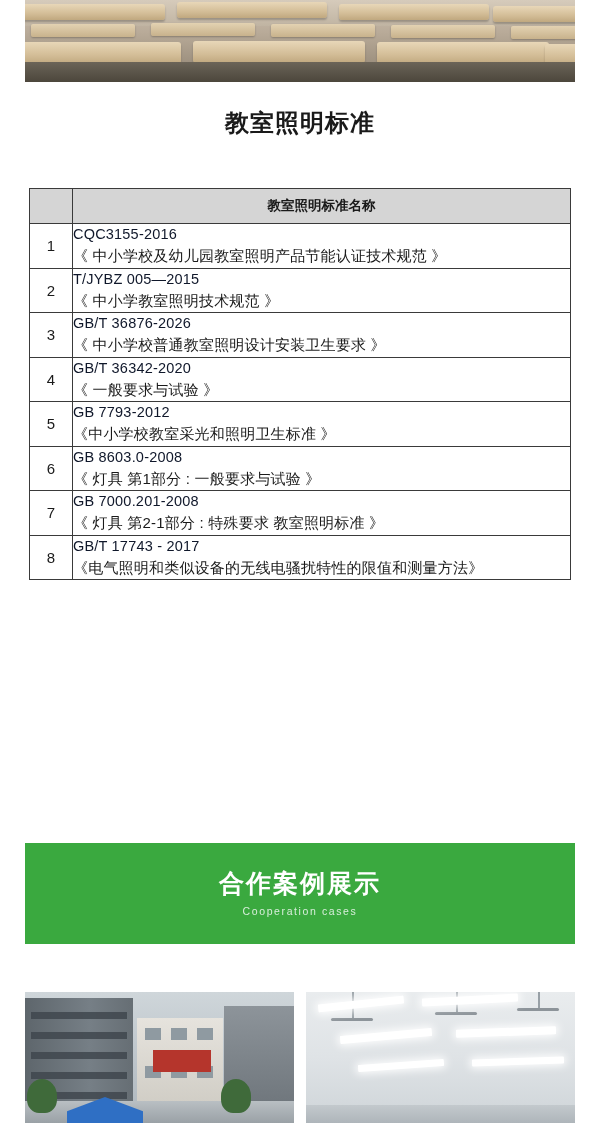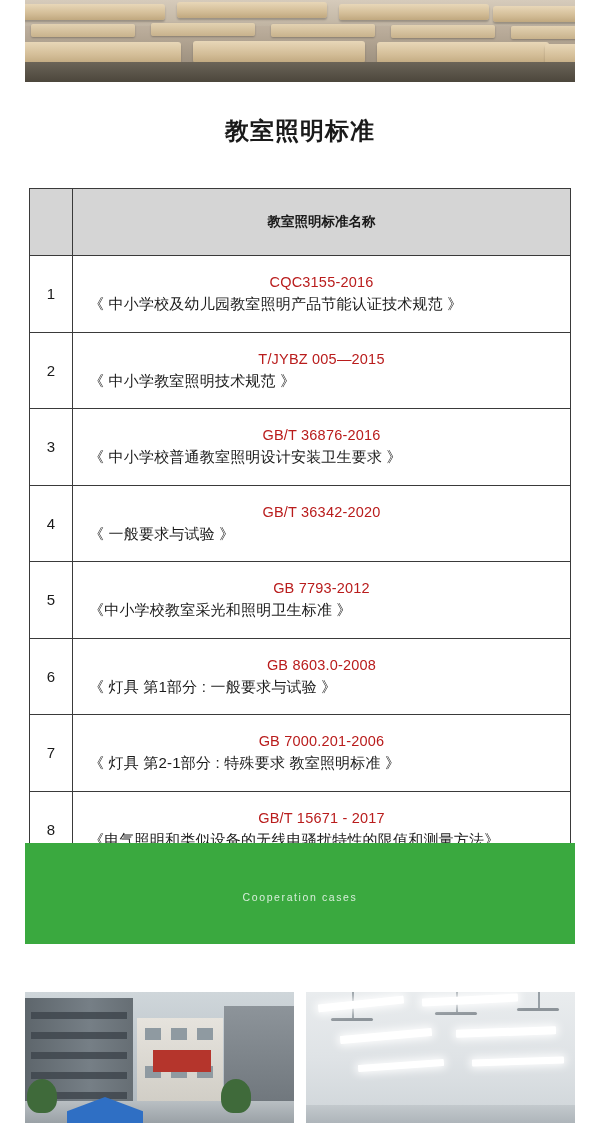--- a/index.html
+++ b/index.html
@@ -55,42 +55,42 @@
   }
   .leg {
     position: absolute;
     background: #9aa0a4;
     width: 3px;
   }
 
   
   .section-title {
     position: absolute;
-    top: 115px;
+    top: 107px;
     left: 0;
     width: 100%;
     text-align: center;
     font-size: 24px;
     font-weight: bold;
     letter-spacing: 1px;
     color: #1a1a1a;
   }
 
   
   .std-table {
     position: absolute;
     left: 29px;
     top: 188px;
     width: 542px;
     border-collapse: collapse;
     table-layout: fixed;
   }
   .std-table th, .std-table td {
     border: 1px solid #3a3a3a;
-    padding: 16px;
+    padding: 0;
   }
   .std-table thead th {
     background: #d5d5d5;
     height: 34px;
     font-size: 13.5px;
     font-weight: bold;
     color: #1a1a1a;
     text-align: center;
   }
   .col-idx { width: 43px; }
@@ -100,23 +100,22 @@
     color: #1a1a1a;
     vertical-align: middle;
   }
   .cell-txt {
     padding: 9px 8px 10px 9px;
     vertical-align: middle;
   }
   .line1 {
     font-size: 14.5px;
     line-height: 1.45;
-    color: #b91c1c;
+    color: #0f172a;
     letter-spacing: .2px;
-    text-align: center;
   }
   .line2 {
     font-size: 15px;
     line-height: 1.5;
     color: #1a1a1a;
     letter-spacing: .2px;
   }
 
   
   .green-banner {
@@ -301,21 +300,21 @@
     <tr>
       <td class="cell-idx">2</td>
       <td class="cell-txt">
         <div class="line1">T/JYBZ 005—2015</div>
         <div class="line2">《 中小学教室照明技术规范 》</div>
       </td>
     </tr>
     <tr>
       <td class="cell-idx">3</td>
       <td class="cell-txt">
-        <div class="line1">GB/T 36876-2016</div>
+        <div class="line1">GB/T 36876-2026</div>
         <div class="line2">《 中小学校普通教室照明设计安装卫生要求 》</div>
       </td>
     </tr>
     <tr>
       <td class="cell-idx">4</td>
       <td class="cell-txt">
         <div class="line1">GB/T 36342-2020</div>
         <div class="line2">《 一般要求与试验 》</div>
       </td>
     </tr>
@@ -329,35 +328,36 @@
     <tr>
       <td class="cell-idx">6</td>
       <td class="cell-txt">
         <div class="line1">GB 8603.0-2008</div>
         <div class="line2">《 灯具 第1部分 : 一般要求与试验 》</div>
       </td>
     </tr>
     <tr>
       <td class="cell-idx">7</td>
       <td class="cell-txt">
-        <div class="line1">GB 7000.201-2006</div>
+        <div class="line1">GB 7000.201-2008</div>
         <div class="line2">《 灯具 第2-1部分 : 特殊要求 教室照明标准 》</div>
       </td>
     </tr>
     <tr>
       <td class="cell-idx">8</td>
       <td class="cell-txt">
-        <div class="line1">GB/T 15671  - 2017</div>
+        <div class="line1">GB/T 17743  - 2017</div>
         <div class="line2">《电气照明和类似设备的无线电骚扰特性的限值和测量方法》</div>
       </td>
     </tr>
   </tbody>
 </table>
 
 <div class="green-banner">
+  <div class="gb-title">合作案例展示</div>
   <div class="gb-sub">Cooperation cases</div>
 </div>
 
 <div class="cases">
   <div class="case">
     <div class="bx-sky"></div>
     <div class="bx-right"></div>
     <div class="bx-build2">
       <div class="win" style="left:8px;  top:10px;"></div>
       <div class="win" style="left:34px; top:10px;"></div>

